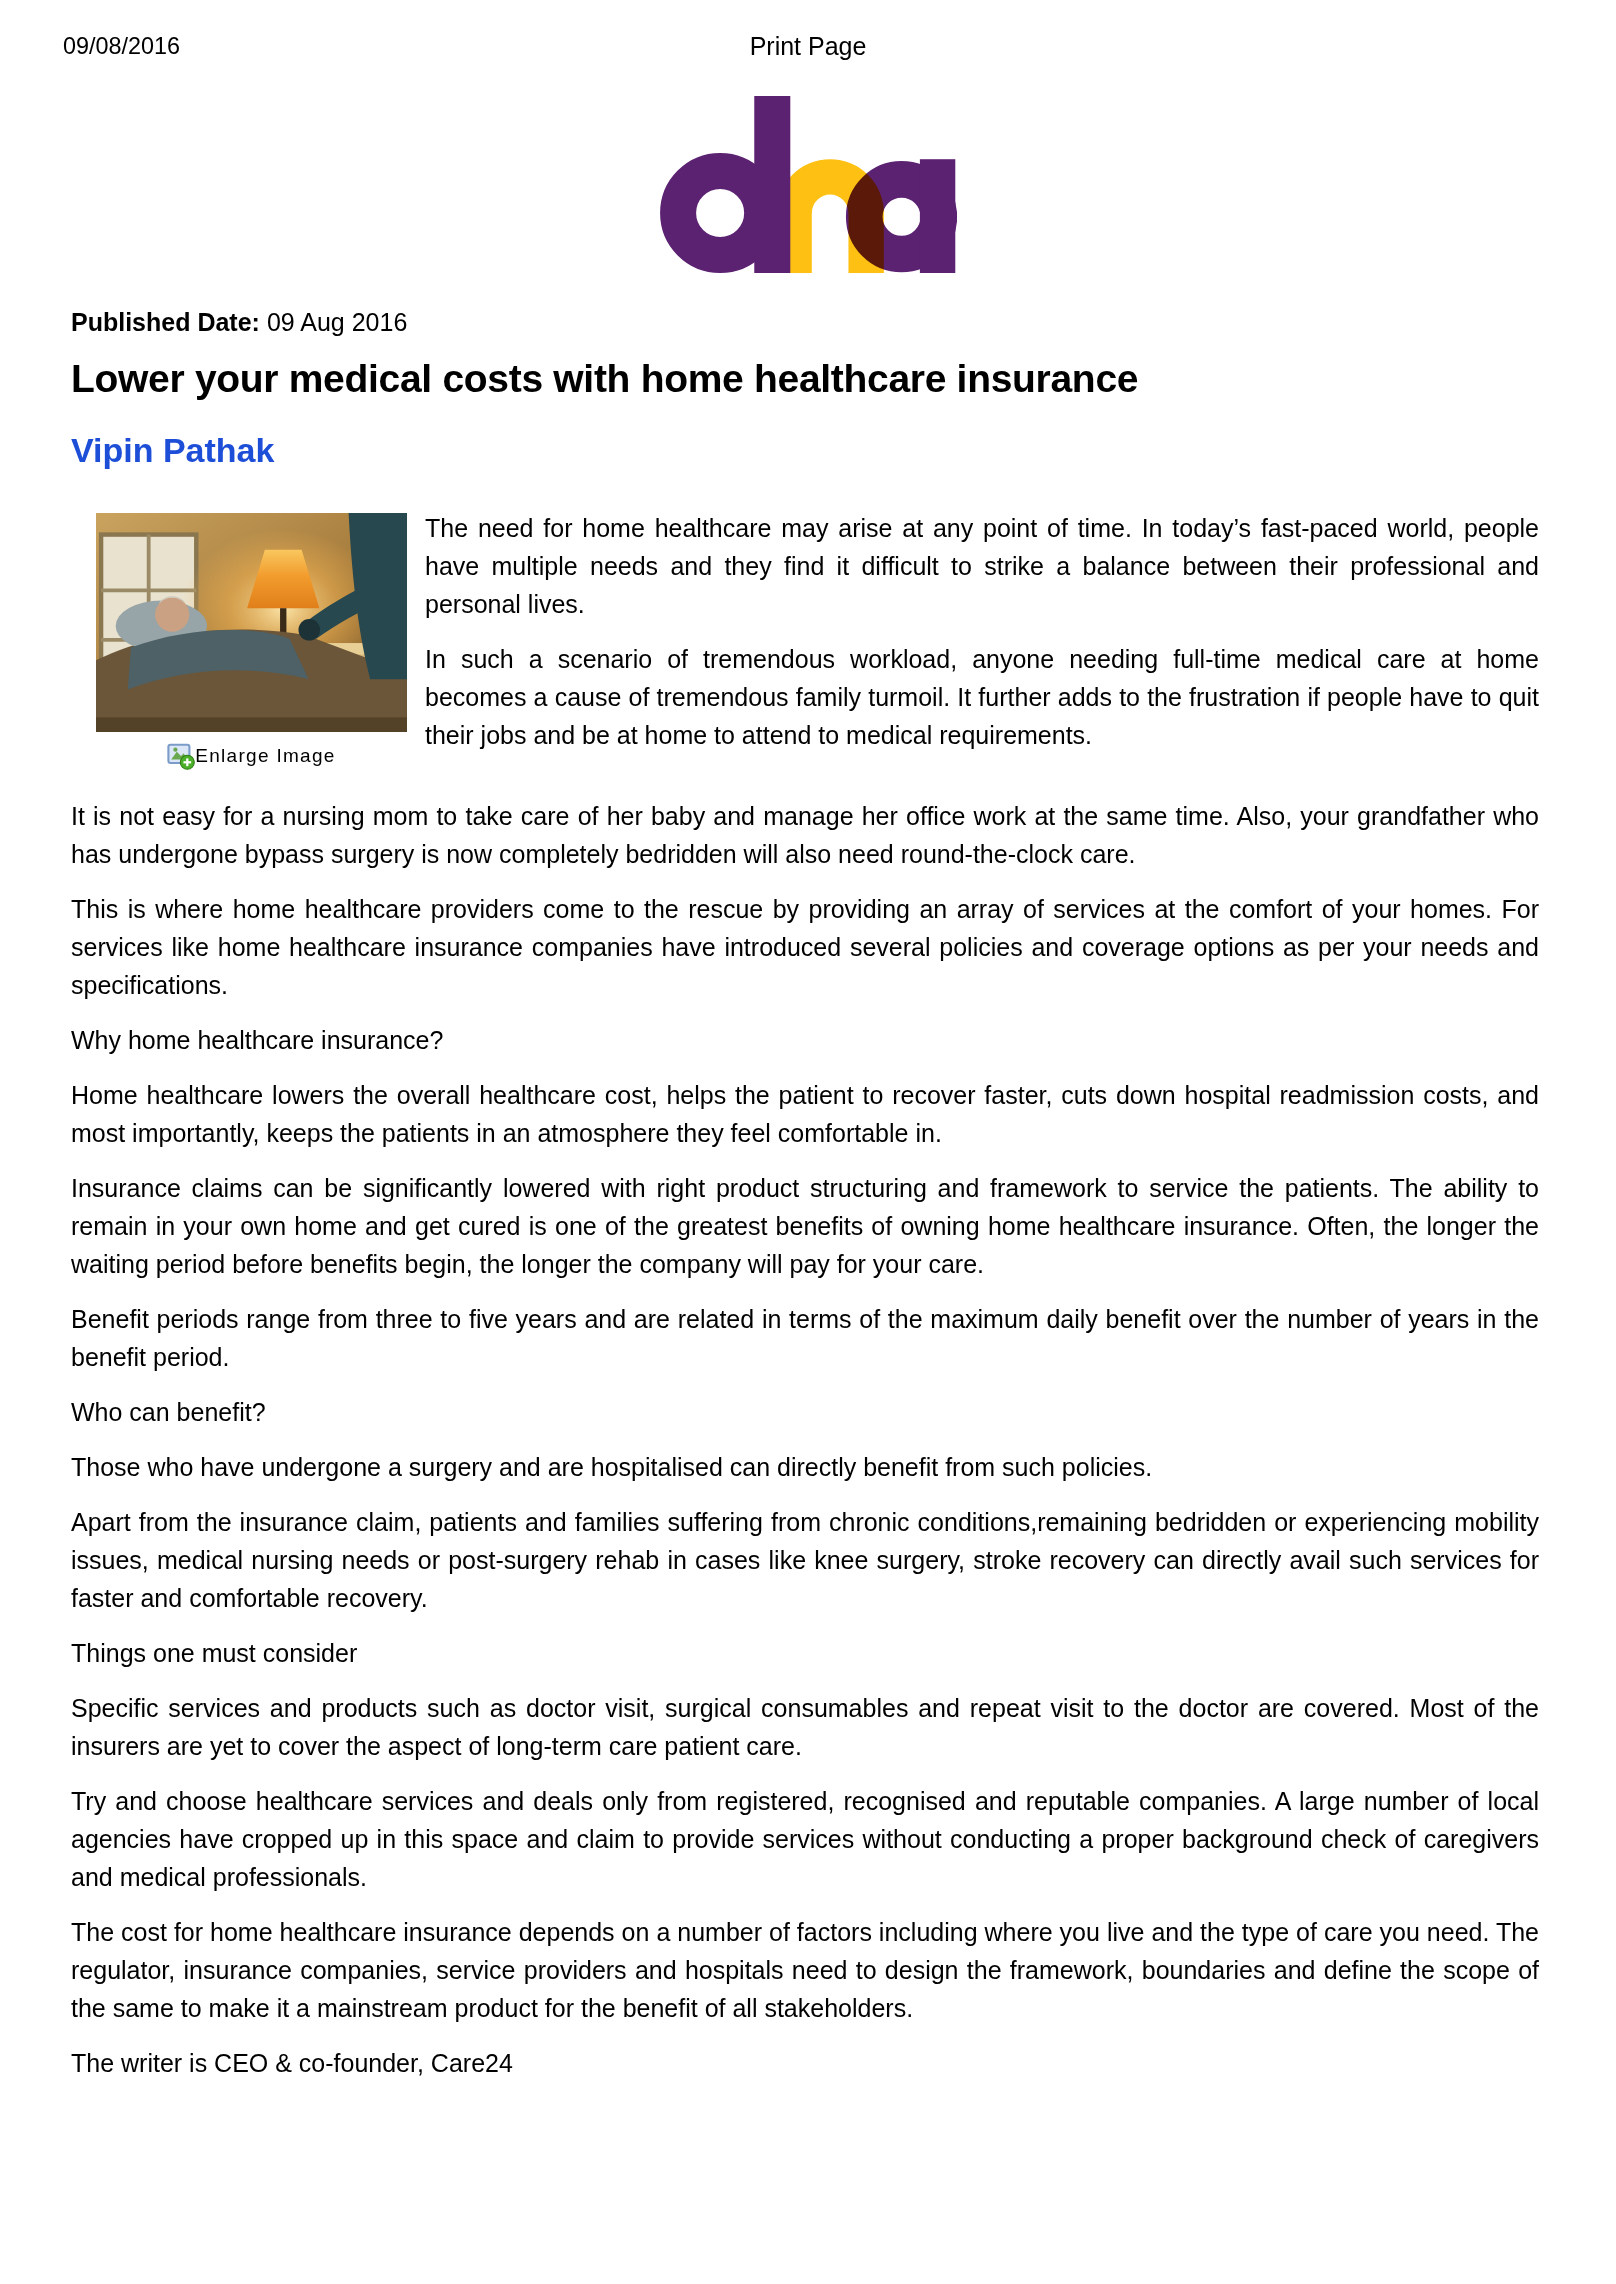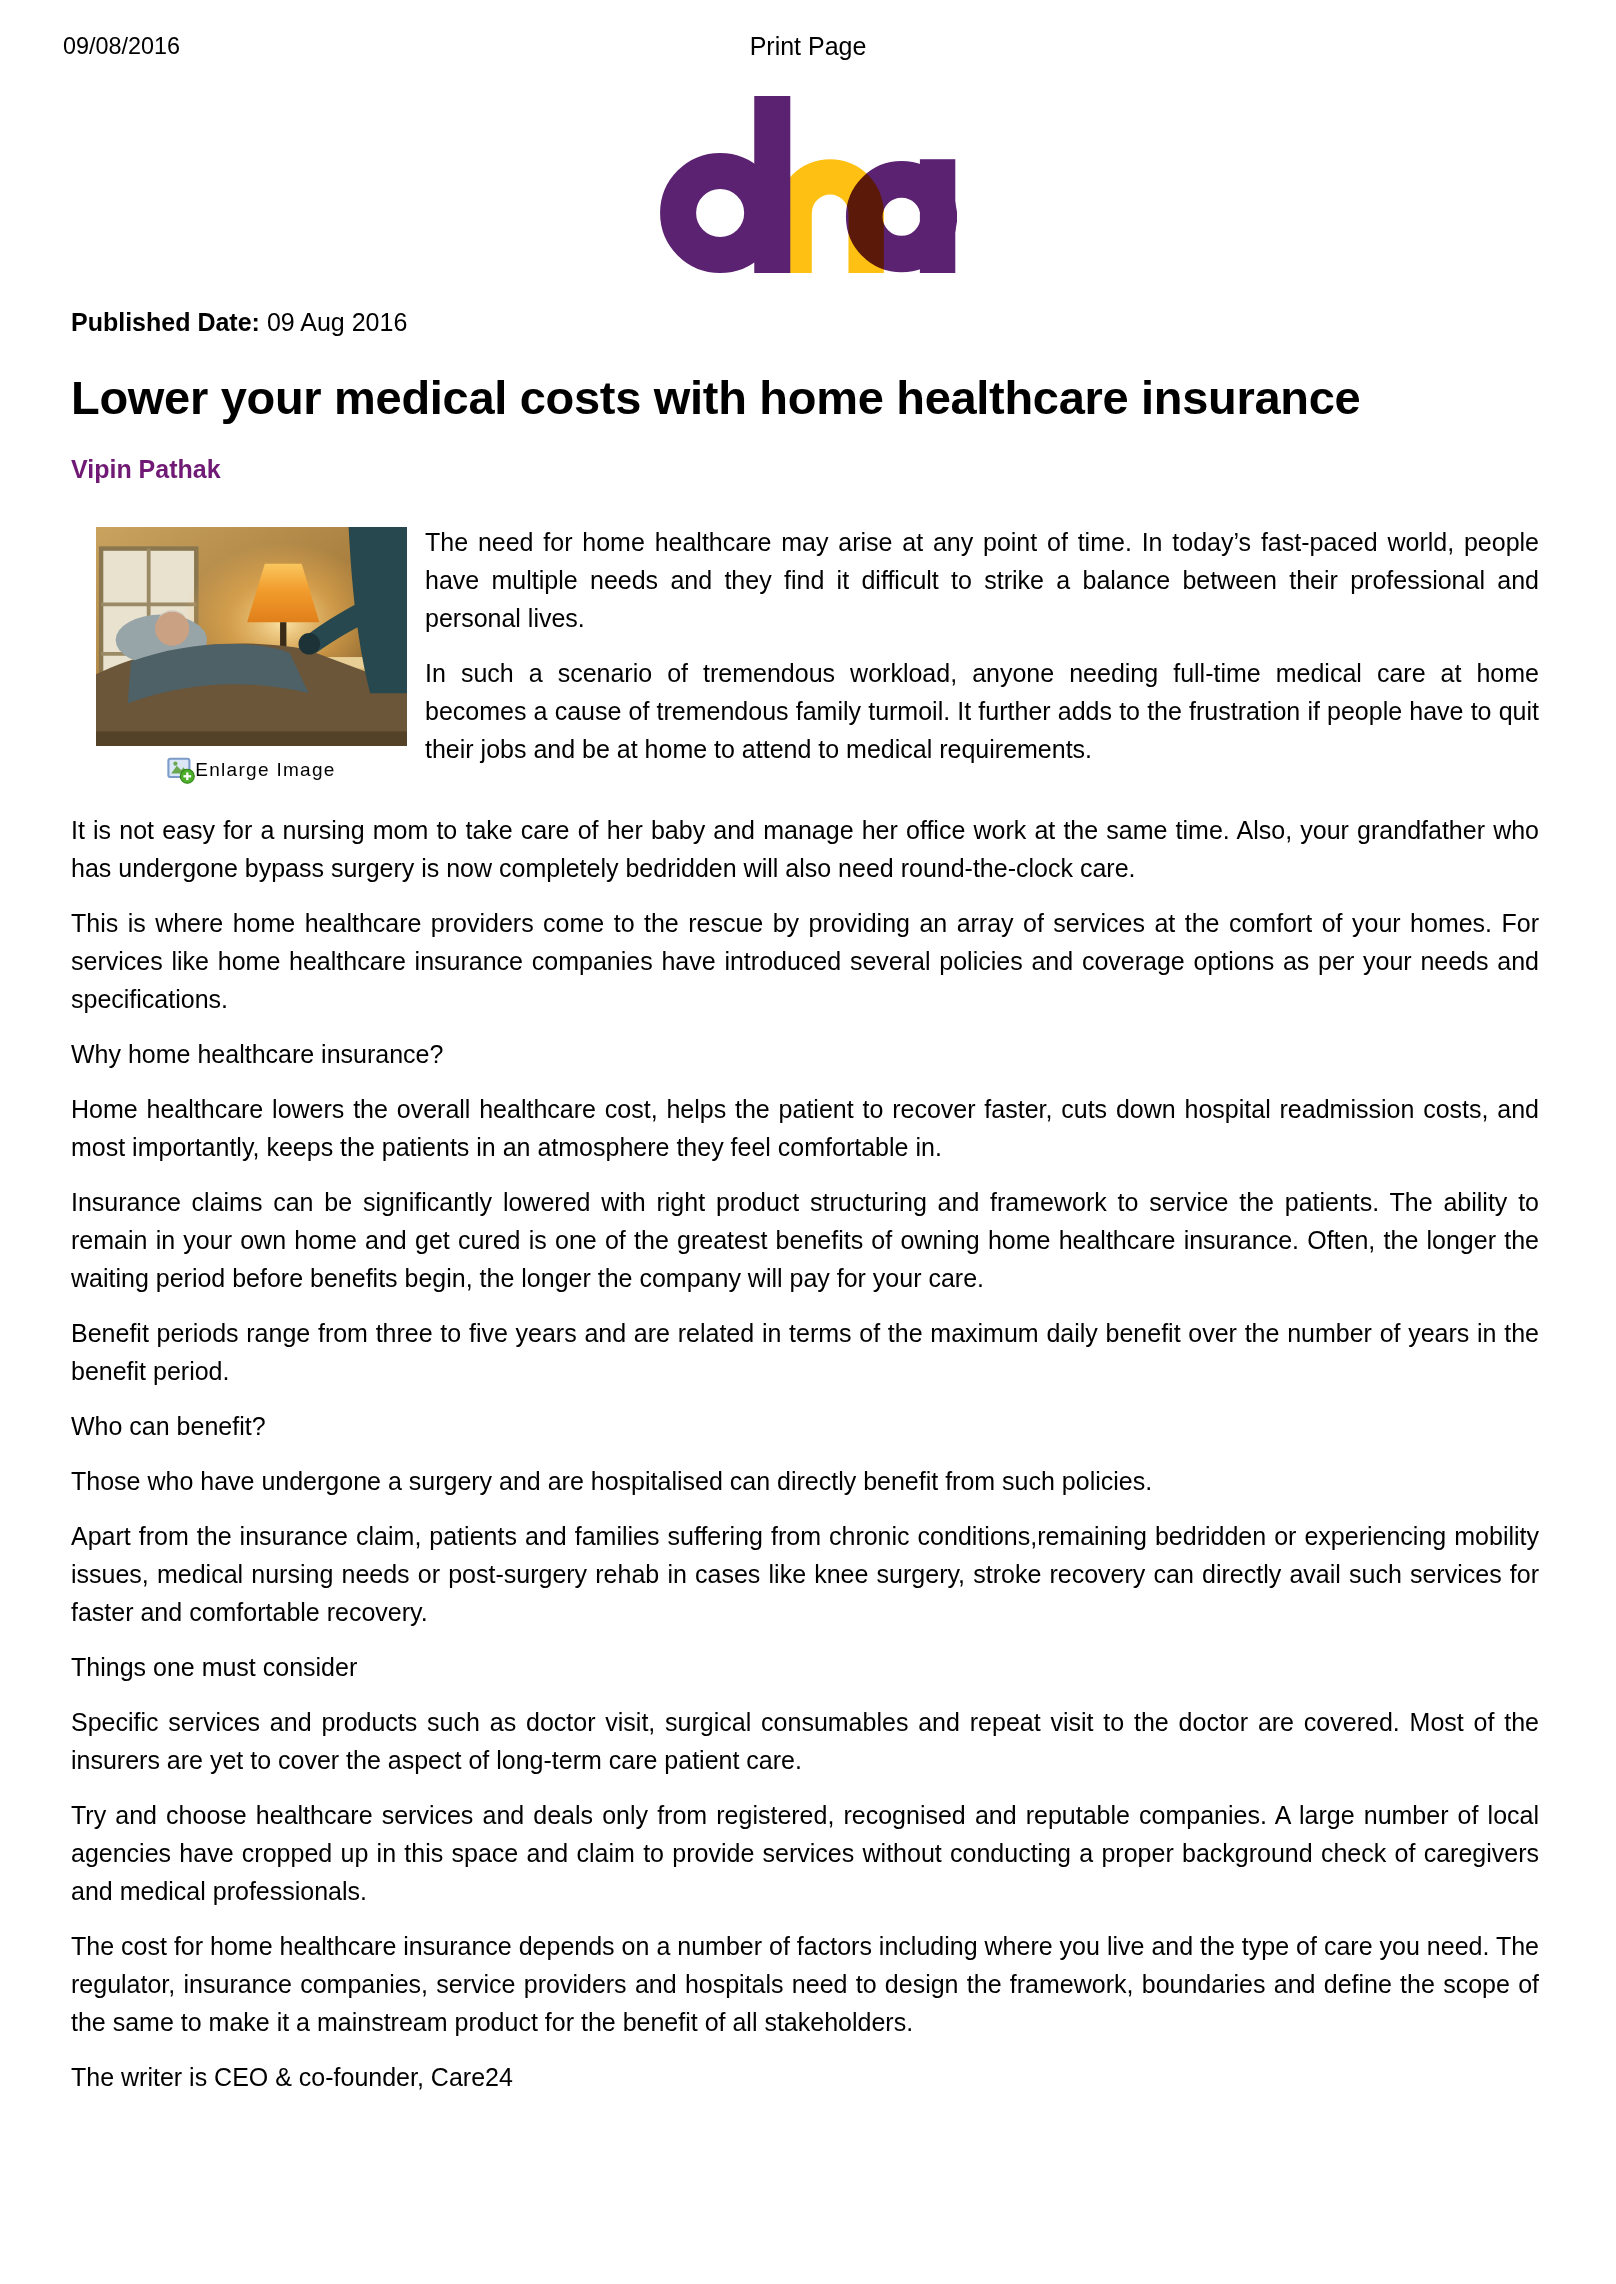--- a/index.html
+++ b/index.html
@@ -24,27 +24,27 @@
     text-align: center; font-size: 25px; line-height: 1; color: #000;
   }
   
   .logo-wrap { margin-top: 29px; text-align: center; }
   .logo-wrap svg { display: inline-block; }
   
   .content { padding: 0 77px 38px 71px; }
   .published { margin-top: 32px; font-size: 25px; line-height: 1.2; }
   .published .lbl { font-weight: bold; }
   .headline {
-    margin-top: 32px;
-    font-size: 47px; font-weight: bold; letter-spacing: -0.3px;
+    margin-top: 18px;
+    font-size: 39px; font-weight: bold; letter-spacing: -0.3px;
     line-height: 1.25; color: #000;
   }
   .author {
     margin-top: 27px;
-    font-size: 25px; font-weight: bold; color: #701a75;
+    font-size: 34px; font-weight: bold; color: #1d4ed8;
   }
   
   .article-body {
     margin-top: 39px;
     font-size: 25px; line-height: 1.52; text-align: justify;
   }
   .photo-float {
     float: left;
     width: 311px;
     margin: 3.8px 18px 10px 25px;

